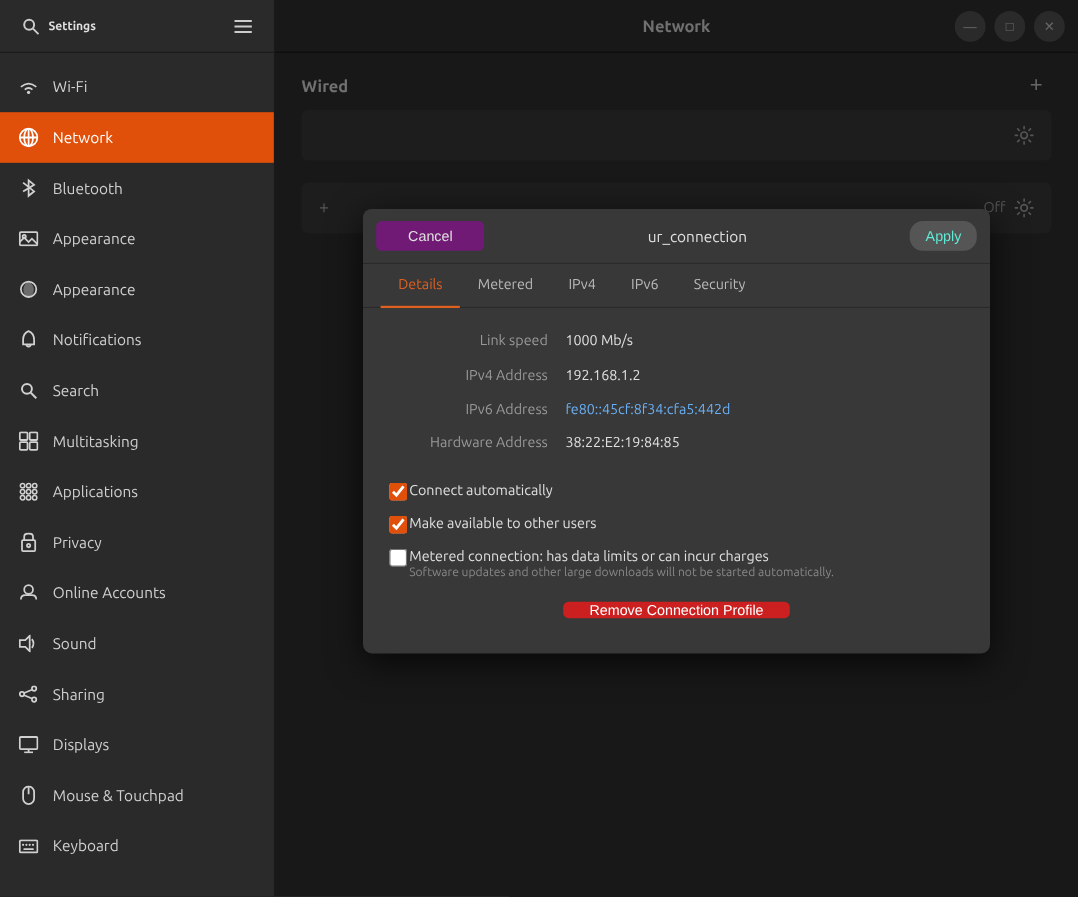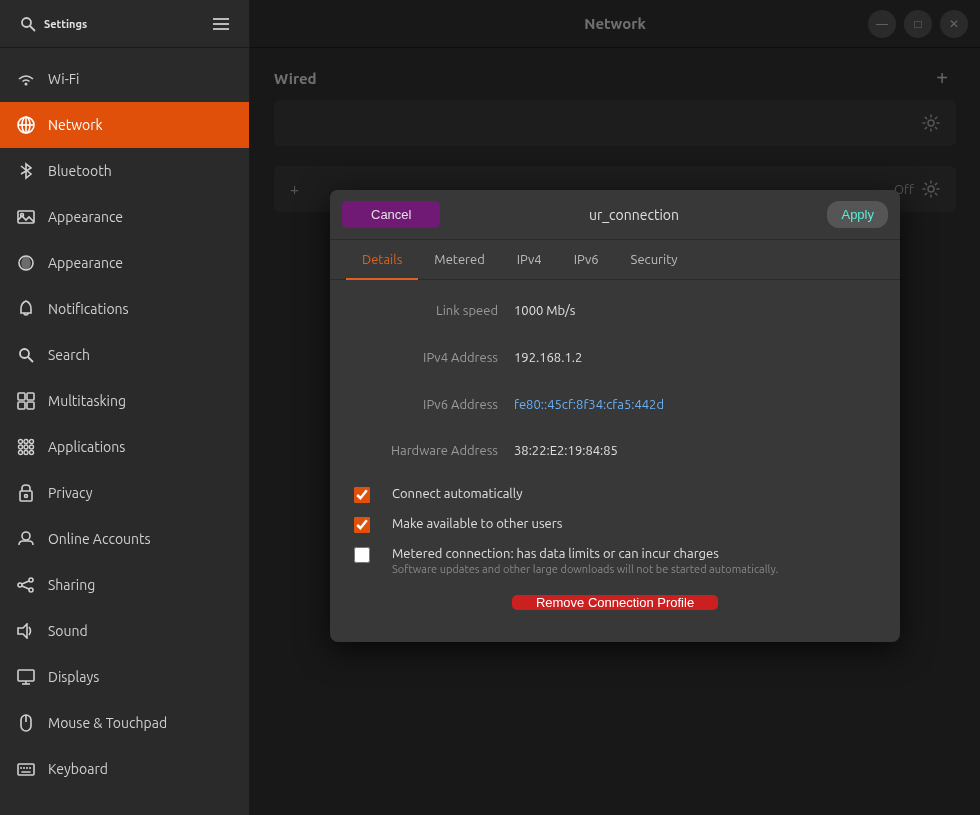--- a/index.html
+++ b/index.html
@@ -319,21 +319,21 @@
     }
 
     
     .dialog-content {
       padding: 20px 24px;
     }
 
     .info-grid {
       display: grid;
       grid-template-columns: 160px 1fr;
-      gap: 26px 0;
+      gap: 10px 0;
       margin-bottom: 24px;
     }
 
     .info-label {
       text-align: right;
       color: #999;
       font-size: 13px;
       padding-right: 16px;
       line-height: 1.6;
     }
@@ -345,21 +345,21 @@
     }
 
     .info-value.ipv6 {
       color: #6ab0f5;
     }
 
     
     .checkbox-row {
       display: flex;
       align-items: flex-start;
-      gap: 22px;
+      gap: 2px;
       margin-bottom: 12px;
     }
 
     .checkbox-row input[type="checkbox"] {
       width: 16px;
       height: 16px;
       margin-top: 2px;
       accent-color: #e0500a;
       cursor: pointer;
       flex-shrink: 0;
@@ -538,38 +538,38 @@
             <path d="M2 14 Q2 10 6 10 L12 10 Q16 10 16 14"></path>
             <circle cx="9" cy="5" r="4"></circle>
           </svg>
         </span>
         <span class="nav-label">Online Accounts</span>
       </div>
 
       <div class="nav-item">
         <span class="nav-icon">
           <svg width="18" height="16" viewBox="0 0 18 16" fill="none" stroke="currentColor" stroke-width="1.6">
+            <polygon points="1,5 6,5 10,1 10,15 6,11 1,11"></polygon>
+            <path d="M12 4 Q15 8 12 12"></path>
+          </svg>
+        </span>
+        <span class="nav-label">Sound</span>
+      </div>
+
+      <div class="nav-item">
+        <span class="nav-icon">
+          <svg width="18" height="16" viewBox="0 0 18 16" fill="none" stroke="currentColor" stroke-width="1.6">
             <circle cx="3" cy="8" r="2"></circle>
             <circle cx="14" cy="3" r="2"></circle>
             <circle cx="14" cy="13" r="2"></circle>
             <line x1="5" y1="7" x2="12" y2="4"></line>
             <line x1="5" y1="9" x2="12" y2="12"></line>
           </svg>
         </span>
         <span class="nav-label">Sharing</span>
-      </div>
-
-      <div class="nav-item">
-        <span class="nav-icon">
-          <svg width="18" height="16" viewBox="0 0 18 16" fill="none" stroke="currentColor" stroke-width="1.6">
-            <polygon points="1,5 6,5 10,1 10,15 6,11 1,11"></polygon>
-            <path d="M12 4 Q15 8 12 12"></path>
-          </svg>
-        </span>
-        <span class="nav-label">Sound</span>
       </div>
 
 
       <div class="nav-item">
         <span class="nav-icon">
           <svg width="18" height="16" viewBox="0 0 18 16" fill="none" stroke="currentColor" stroke-width="1.6">
             <rect x="1" y="1" width="16" height="11" rx="1"></rect>
             <line x1="5" y1="15" x2="13" y2="15"></line>
             <line x1="9" y1="12" x2="9" y2="15"></line>
           </svg>

